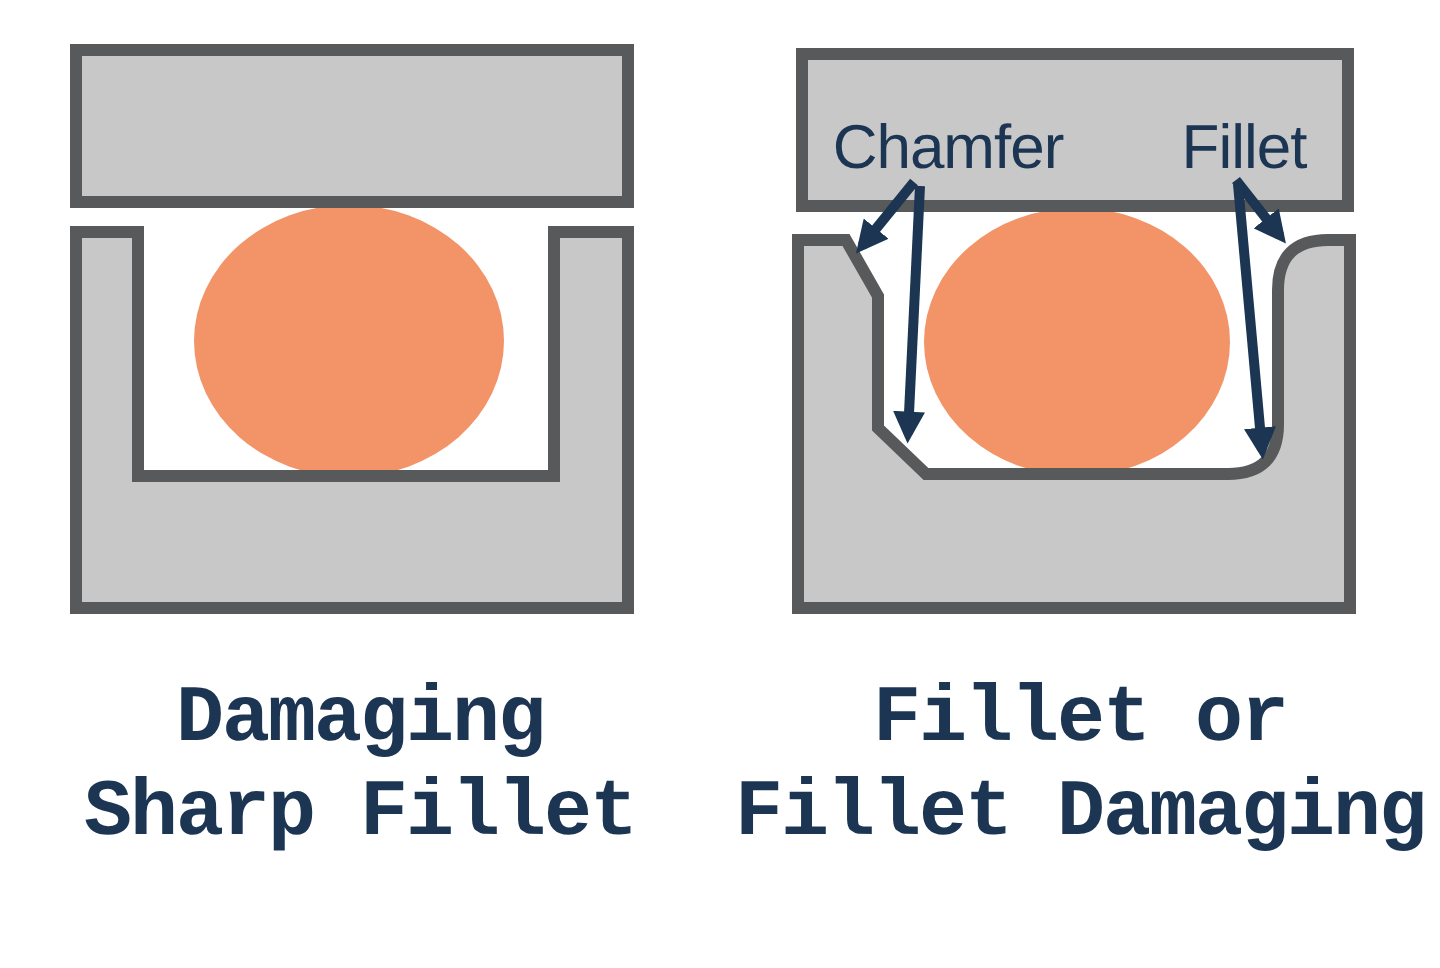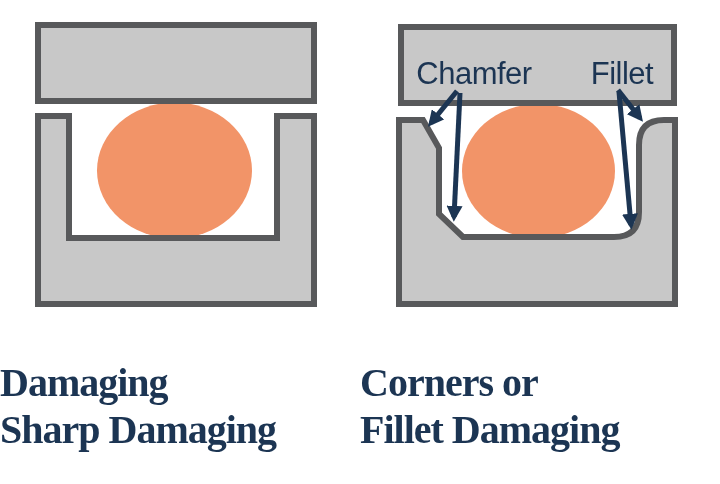--- a/index.html
+++ b/index.html
@@ -15,21 +15,20 @@
     width: 720px;
     height: 484px;
     display: flex;
     flex-direction: row;
   }
   .panel {
     width: 360px;
     display: flex;
     flex-direction: column;
     align-items: center;
-    gap: 22px;
   }
   .panel svg {
     display: block;
     width: 360px;
     height: 332px;
   }
   .metal {
     fill: var(--metal-fill, #c8c8c8);
     stroke: var(--metal-outline, #58595b);
     stroke-width: 6;
@@ -49,22 +48,23 @@
   }
   .diagram-label {
     fill: var(--annotation-navy, #1c3553);
     font-family: "Liberation Sans", sans-serif;
     font-size: 31px;
     font-weight: 500;
     letter-spacing: -0.5px;
   }
   .caption {
     margin-top: 5px;
+    text-align: center;
     color: var(--annotation-navy, #1c3553);
-    font-family: Liberation Serif, serif;
+    font-family: Liberation Mono, monospace;
     font-size: 40px;
     font-weight: bold;
     line-height: 47px;
     letter-spacing: -1px;
     width: 100%;
   }
 </style>
 </head>
 <body>
 
@@ -74,21 +74,21 @@
     <svg viewBox="0 0 360 332">
 
       <ellipse class="oring" cx="174.5" cy="170.5" rx="77.5" ry="68"></ellipse>
 
       <rect class="metal" x="38" y="25" width="276" height="76"></rect>
 
       <path class="metal" d="M38,116 H69 V238 H277 V116 H314 V304 H38 Z"></path>
     </svg>
     <div class="caption">
       <div>Damaging</div>
-      <div>Sharp Damaging</div>
+      <div>Sharp Fillet</div>
     </div>
   </div>
 
   <div class="panel">
     <svg viewBox="0 0 360 332">
       <defs>
         <marker id="arrowhead" viewBox="0 0 10 10" refX="7" refY="5" markerWidth="3.2" markerHeight="3.2" markerUnits="strokeWidth" orient="auto-start-reverse">
           <path class="arrowhead-fill" d="M0,0 L10,5 L0,10 Z"></path>
         </marker>
       </defs>
@@ -102,18 +102,18 @@
       <line class="arrow" x1="97" y1="91" x2="71" y2="123" marker-end="url(#arrowhead)"></line>
       <line class="arrow" x1="100" y1="93" x2="94" y2="217" marker-end="url(#arrowhead)"></line>
 
       <line class="arrow" x1="258" y1="90" x2="280" y2="118" marker-end="url(#arrowhead)"></line>
       <line class="arrow" x1="259" y1="92" x2="271" y2="225" marker-end="url(#arrowhead)"></line>
 
       <text class="diagram-label" x="114" y="84" text-anchor="middle">Chamfer</text>
       <text class="diagram-label" x="262" y="84" text-anchor="middle">Fillet</text>
     </svg>
     <div class="caption">
-      <div>Corners or</div>
+      <div>Fillet or</div>
       <div>Fillet Damaging</div>
     </div>
   </div>
 
 </div>
 
 </body></html>

